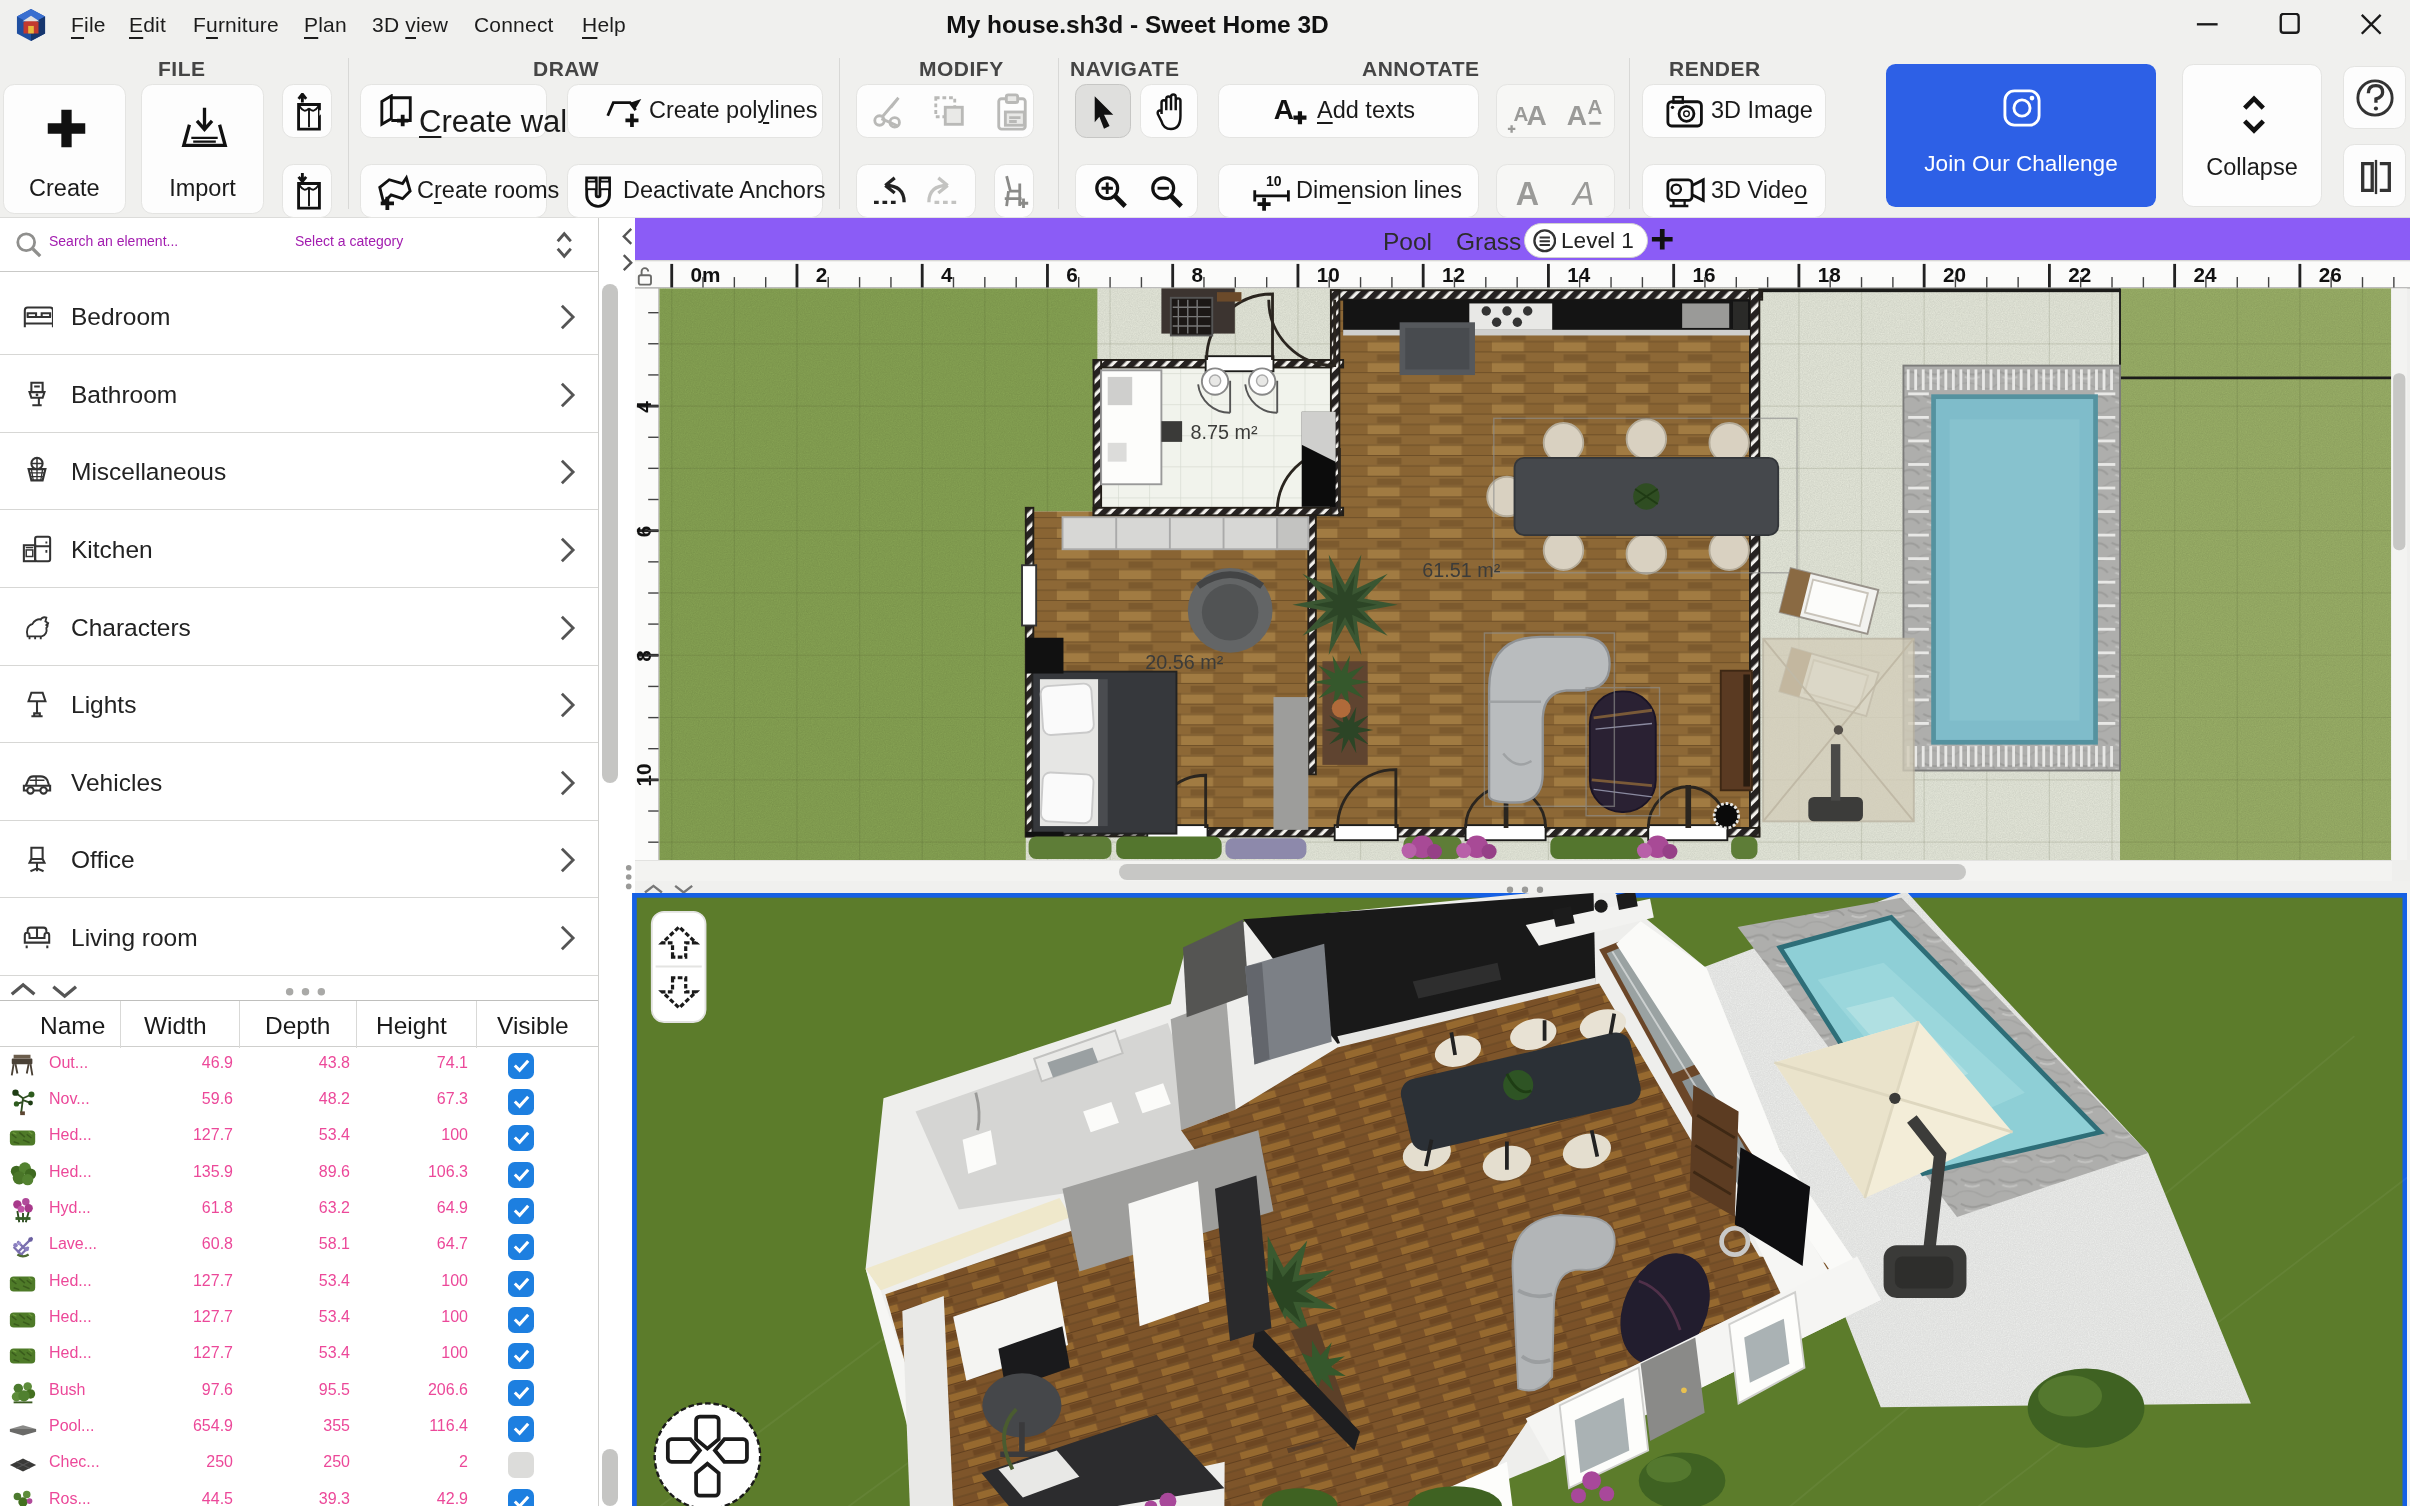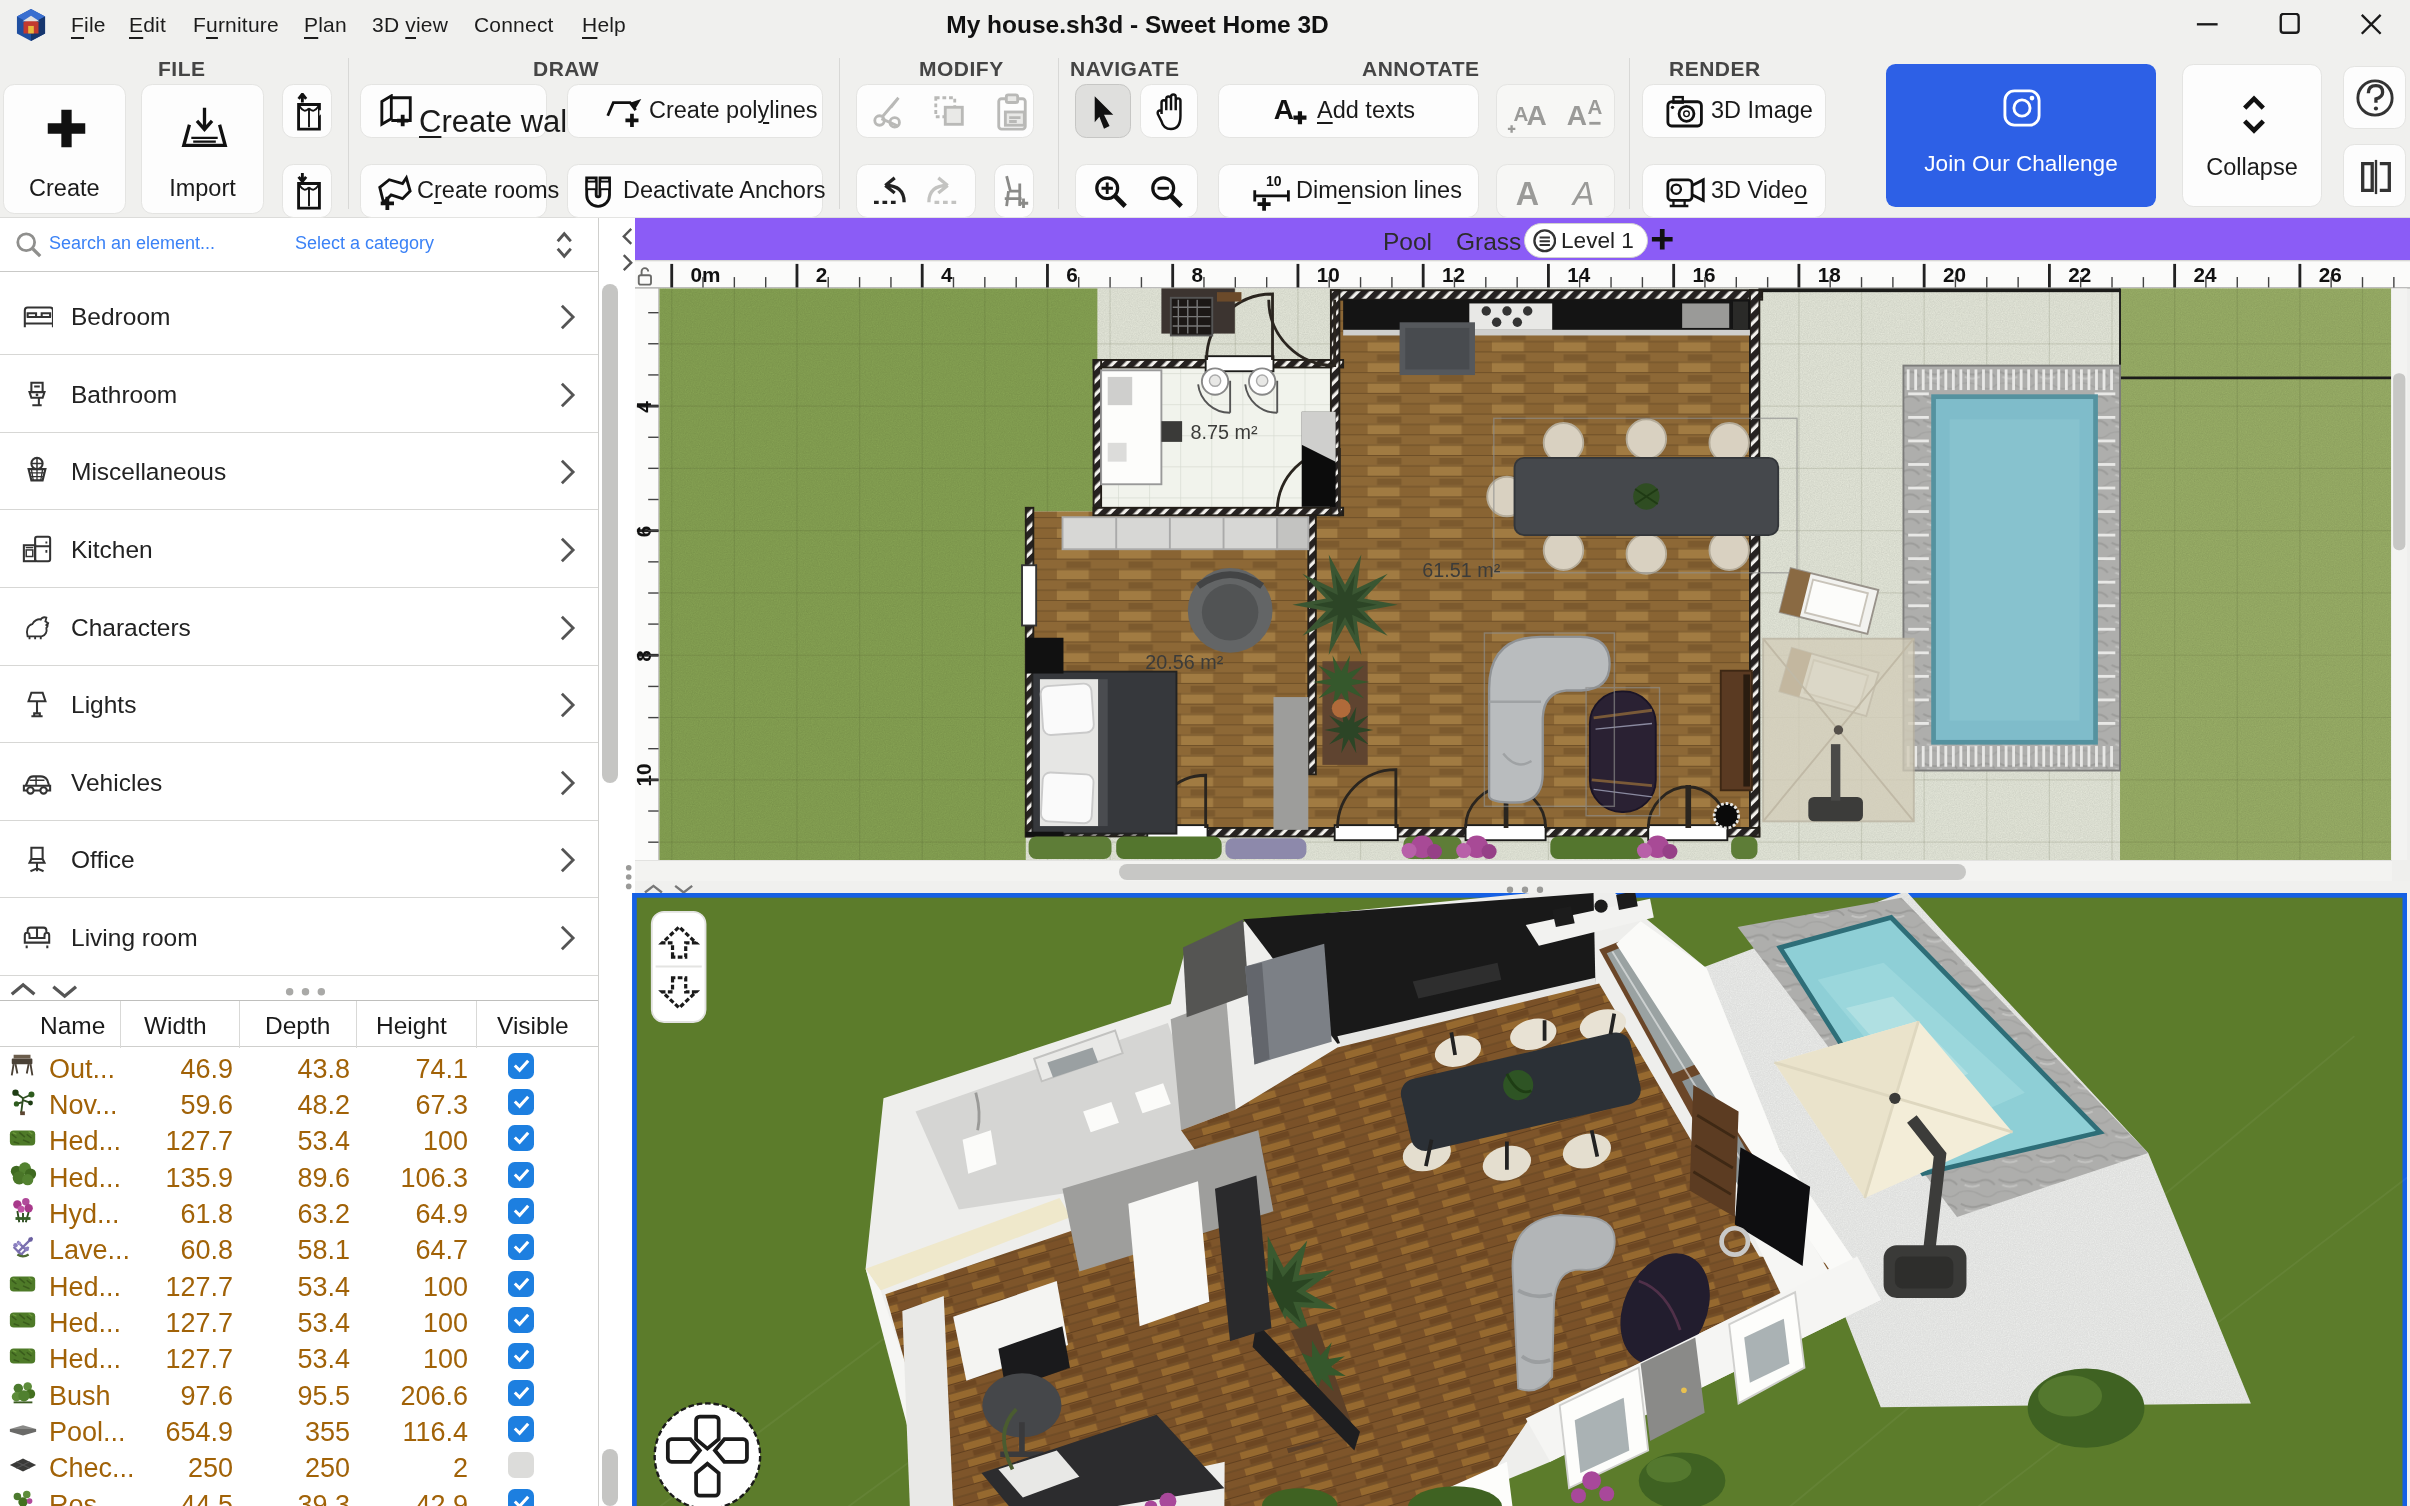--- a/index.html
+++ b/index.html
@@ -16,30 +16,30 @@
 .glabel{position:absolute;top:7.5px;font-size:21px;font-weight:bold;color:#454545;letter-spacing:0.5px}
 .btn{position:absolute;background:#fdfdfd;border:0.9px solid #e4e4e2;border-radius:11.3px}
 .btn .lab{position:absolute;width:100%;text-align:center;font-size:26px;color:#1a1a1a;white-space:nowrap}
 .btn .lab u{text-decoration-thickness:1.9px;text-underline-offset:3.8px}
 .sep{position:absolute;top:9.4px;width:0.9px;height:151px;background:#d8d8d6}
 .bluebtn{position:absolute;left:1886px;top:15px;width:270px;height:143px;background:#2d60e6;border-radius:9.4px;color:#fff}
 .bluebtn .lab{position:absolute;top:87px;width:100%;text-align:center;font-size:22.6px}
 
 .side{position:absolute;left:0;top:218px;width:598px;height:1288px;background:#fff}
 .srow{position:absolute;left:0;top:0;width:598px;height:54px;background:#fff;border-bottom:0.9px solid #c9c9c7}
-.srch{position:absolute;top:15px;font-size:18px;color:#3b82f6}
+.srch{position:absolute;top:15px;font-size:14px;color:#a21caf}
 .cat{position:absolute;left:0;width:598px;height:77px;border-bottom:0.9px solid #d7d7d5;background:#fff}
 .cat .nm{position:absolute;left:71px;top:24.5px;font-size:24.5px;font-weight:normal;color:#222}
 .chev{position:absolute;left:558px;top:23.5px;width:19px;height:30px}
 
 .thead{position:absolute;left:0;top:782px;width:598px;height:47px;background:#fff;border-top:0.9px solid #bfbfbd;border-bottom:0.9px solid #cfcfcd}
 .th{position:absolute;top:11.3px;font-size:24.5px;color:#1a1a1a}
 .tvline{position:absolute;top:0;width:0.9px;height:47px;background:#d9d9d7}
 .trow{position:absolute;left:0;width:598px;height:36px;background:#fff}
-.td{position:absolute;top:5.6px;font-size:27px;color:#a16207}
+.td{position:absolute;top:5.6px;font-size:16px;color:#ec4899}
 .tdr{text-align:right}
 .cb{position:absolute;left:508px;top:4.7px;width:26px;height:26px;border-radius:6.6px;background:#1d7fe0}
 .cb.off{background:#dcdcda}
 .cb svg{position:absolute;left:2.8px;top:2.8px}
 
 .strip{position:absolute;left:598px;top:218px;width:37px;height:1288px;background:#fff;border-left:0.9px solid #cfcfcd}
 
 .planbar{position:absolute;left:635px;top:218px;width:1776px;height:43px;background:#8b5cf6;border-bottom:0.9px solid #d8d8d6}
 .planbar span{font-size:24.5px;color:#2c2c2c}
 .pill{position:absolute;left:889px;top:4.7px;width:124px;height:35px;background:#fff;border:0.9px solid #d0d0ce;border-radius:18px}

